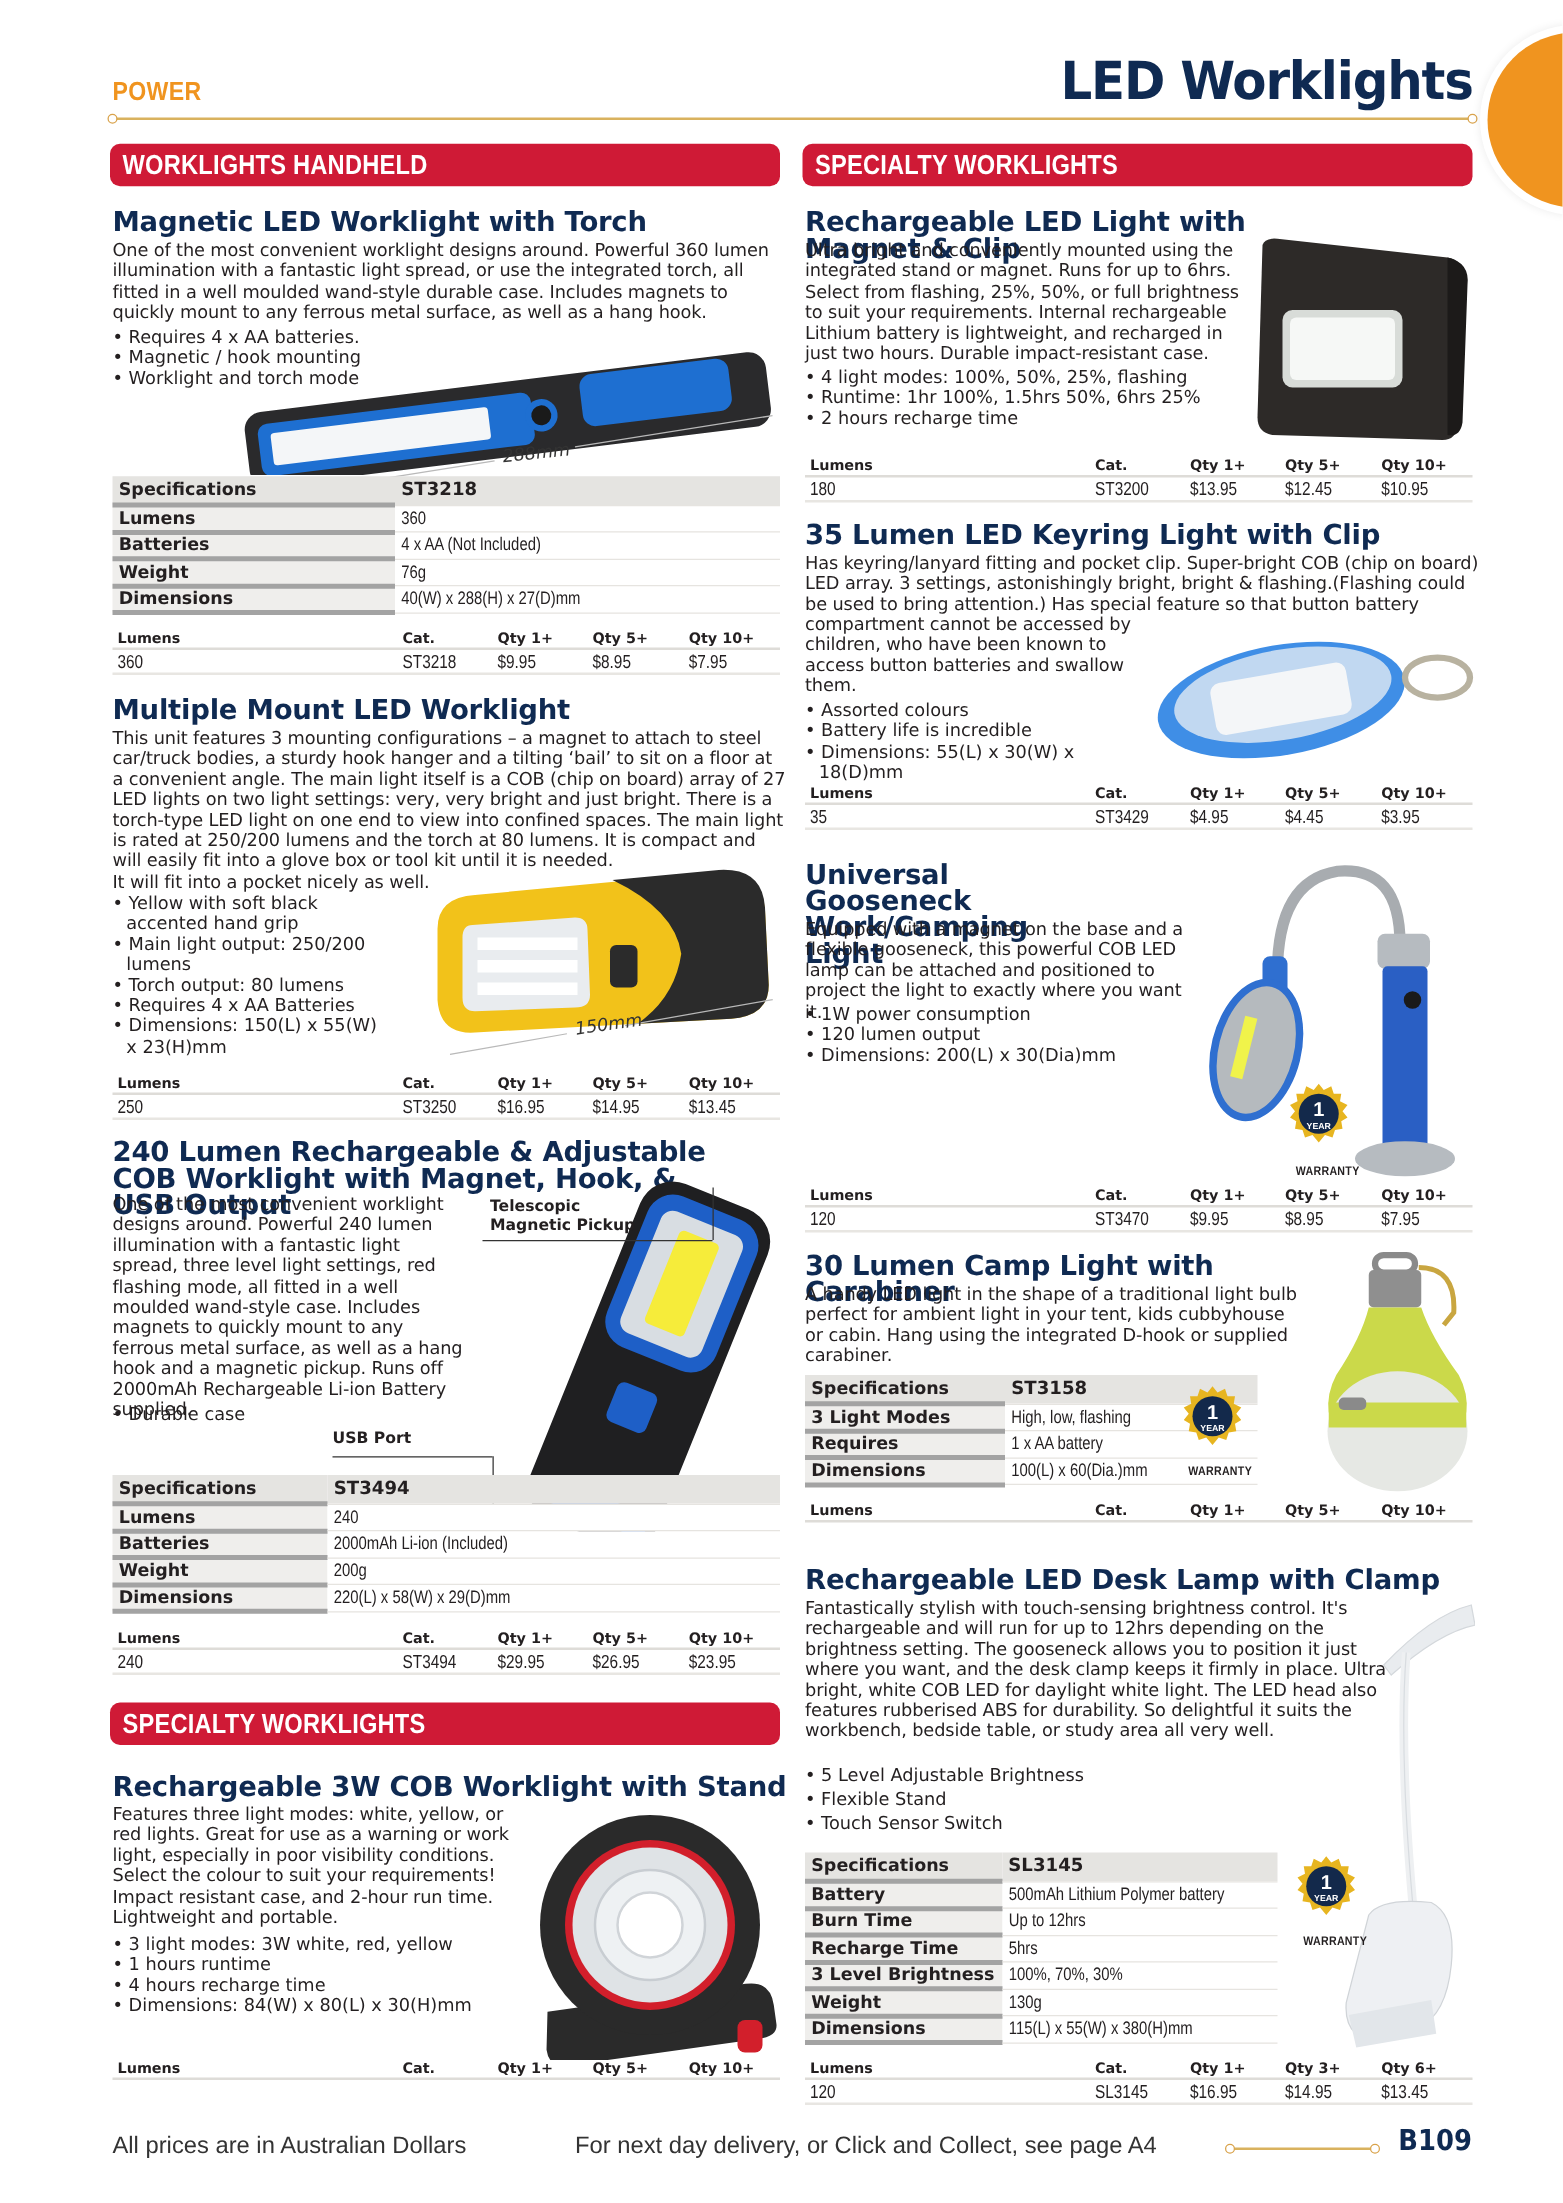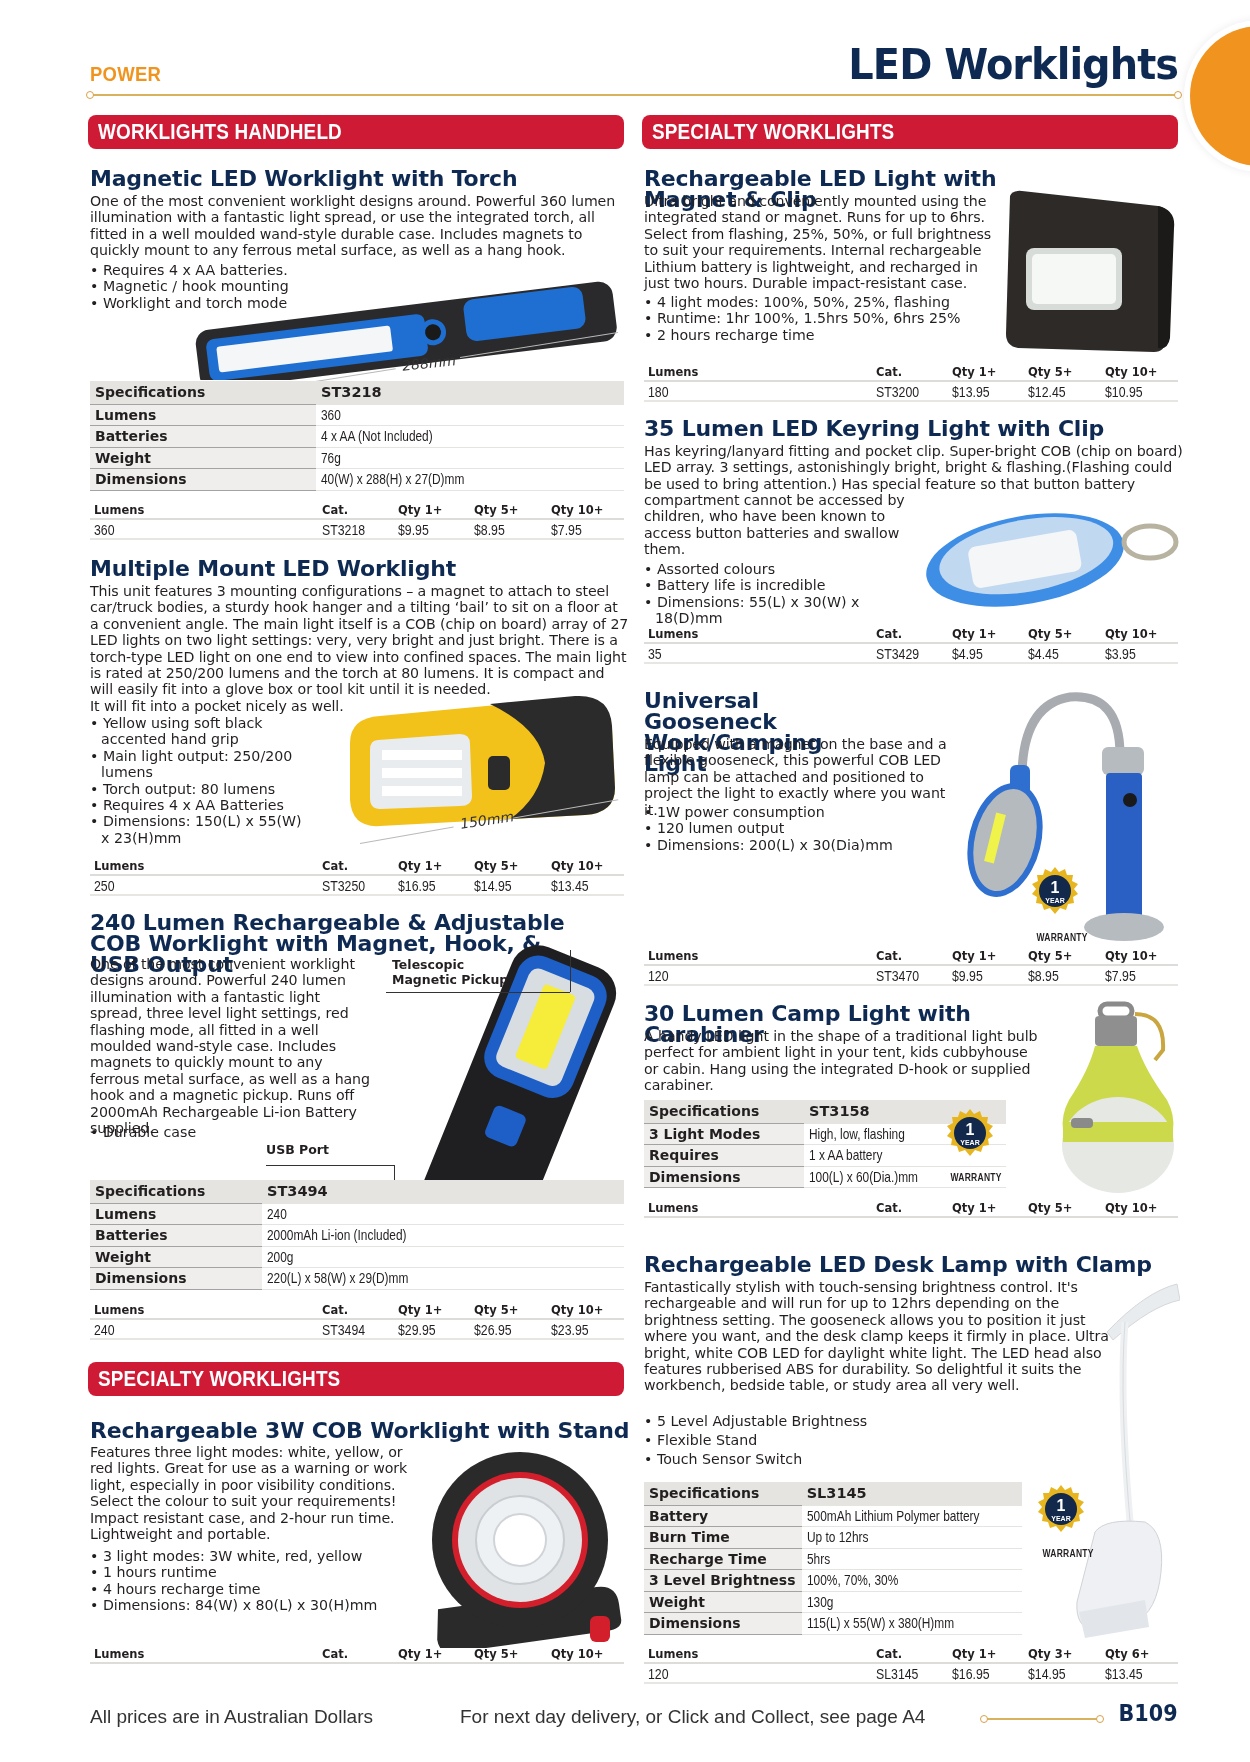--- a/index.html
+++ b/index.html
@@ -19,21 +19,21 @@
   .banner span { display: inline-block; transform: scaleX(0.86); transform-origin: left; }
 
   .prod-title { font-family: "DejaVu Sans", sans-serif; font-weight: bold; font-size: 22px; color: #0f2a52; line-height: 21px; letter-spacing: -0.2px; }
   .desc { font-family: "DejaVu Sans", sans-serif; font-size: 14.2px; line-height: 16.4px; color: #231f20; letter-spacing: -0.1px; }
   .bullets { list-style: none; font-family: "DejaVu Sans", sans-serif; font-size: 14.2px; line-height: 16.4px; color: #231f20; }
   .bullets li { padding-left: 11px; text-indent: -11px; }
   .bullets li::before { content: "• "; }
 
   
   .spec { border-collapse: collapse; font-size: 14px; }
-  .spec td { height: 21.5px; border-bottom: 1px solid #a3a3a3; padding: 0 5px; vertical-align: middle; }
+  .spec td { height: 21.5px; border-bottom: 4px solid #a3a3a3; padding: 0 5px; vertical-align: middle; }
   .spec td.k { background: #efeeec; font-family: "DejaVu Sans", sans-serif; font-weight: bold; color: #231f20; font-size: 14px; }
   .spec td.v { background: #ffffff; font-family: "Liberation Sans", sans-serif; font-size: 14.5px; color: #231f20; border-bottom: 1px solid #e6e4e0; }
   .spec tr.head td { background: #e5e4e1; height: 23px; }
   .spec tr.head td.v { font-family: "DejaVu Sans", sans-serif; font-weight: bold; background: #e5e4e1; font-size: 14.5px; }
   .spec span.n { display: inline-block; transform: scaleX(0.82); transform-origin: left; white-space: nowrap; }
 
   
   .price { position: absolute; height: 40px; }
   .price .hrow, .price .drow { position: absolute; left: 0; right: 0; height: 20px; }
   .price .hrow { top: 0; border-bottom: 2px solid #dedcd8; }
@@ -131,21 +131,21 @@
     <div class="cell" style="left:308px;"><span>$9.95</span></div>
     <div class="cell" style="left:384px;"><span>$8.95</span></div>
     <div class="cell" style="left:461px;"><span>$7.95</span></div>
   </div>
 </div>
 
 <div class="abs prod-title" style="left:90px; top:558px; width:540px;">Multiple Mount LED Worklight</div>
 <div class="abs desc" style="left:90px; top:583px; width:540px;">This unit features 3 mounting configurations – a magnet to attach to steel car/truck bodies, a sturdy hook hanger and a tilting ‘bail’ to sit on a floor at a convenient angle. The main light itself is a COB (chip on board) array of 27 LED lights on two light settings:  very, very bright and just bright.  There is a torch-type LED light on one end to view into confined spaces.  The main light is rated at 250/200 lumens and the torch at 80 lumens. It is compact and will easily fit into a glove box or tool kit until it is needed.</div>
 <div class="abs desc" style="left:90px; top:698px; width:300px;">It will fit into a pocket nicely as well.</div>
 <ul class="abs bullets" style="left:90px; top:715px; width:215px;">
-  <li>Yellow using soft black accented hand grip</li>
+  <li>Yellow with soft black accented hand grip</li>
   <li>Main light output: 250/200 lumens</li>
   <li>Torch output: 80 lumens</li>
   <li>Requires 4 x AA Batteries</li>
   <li>Dimensions: 150(L) x 55(W) x 23(H)mm</li>
 </ul>
 <svg class="art" style="left:340px; top:688px;" width="285" height="150" viewBox="0 0 285 150">
   <path d="M10 55 Q10 30 40 28 L230 10 Q270 8 272 40 L275 100 Q275 125 245 127 L40 138 Q12 140 10 112 Z" fill="#f2c21a"></path>
   <path d="M150 16 L235 8 Q270 6 272 38 L275 100 Q275 125 245 127 L170 131 Q200 110 205 75 Q200 40 150 16 Z" fill="#2b2b2b"></path>
   <path d="M38 52 L120 46 Q130 46 130 56 L132 108 Q132 118 120 118 L40 121 Q30 121 30 110 L30 62 Q30 52 38 52 Z" fill="#e9ecef"></path>
   <rect x="42" y="62" width="80" height="10" fill="#ffffff"></rect>

